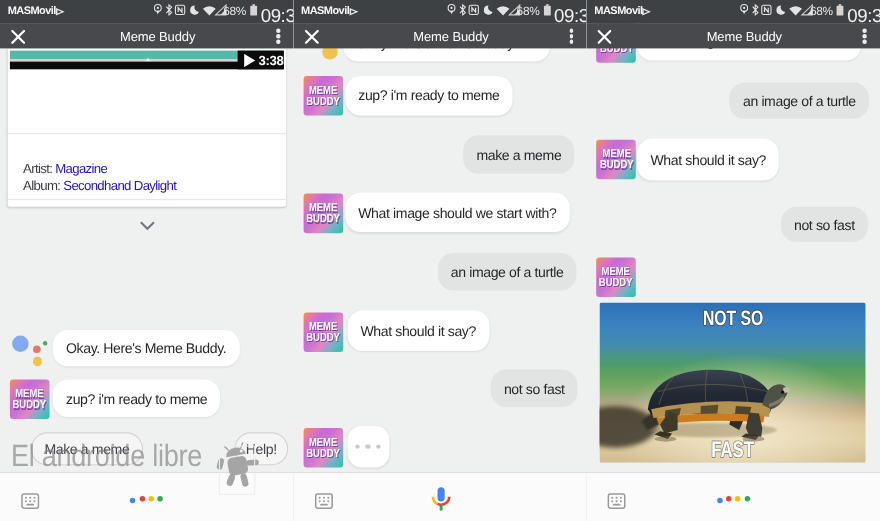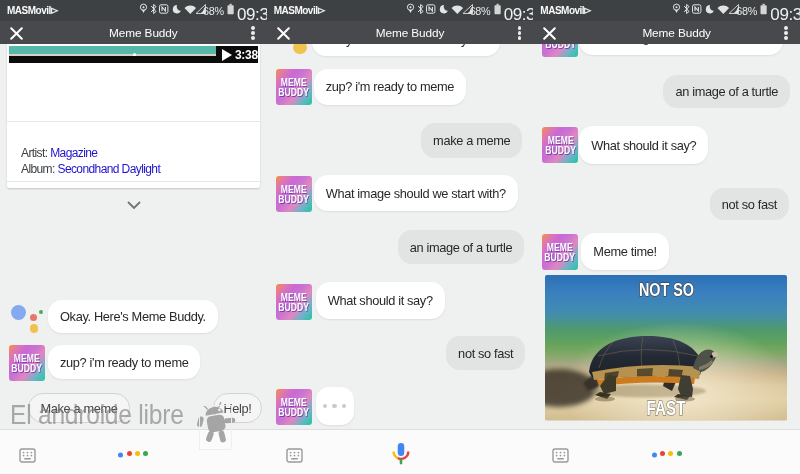--- a/index.html
+++ b/index.html
@@ -239,21 +239,20 @@
   <div class="av" style="left:9px;top:127px">
       <span class="mbt">MEME</span>
       <span class="mbt">BUDDY</span>
     </div>
   <div class="bw" style="left:46px;top:126px;height:38px">What should it say?</div>
   <div class="bg" style="right:11px;top:188px;height:32px">not so fast</div>
   <div class="av" style="left:8.6px;top:234.3px">
       <span class="mbt">MEME</span>
       <span class="mbt">BUDDY</span>
     </div>
-  <div class="bw" style="left:48px;top:232.7px;height:37px">Meme time!</div>
 
   <svg style="position:absolute;left:11.5px;top:275px;z-index:2;border-radius:2px" width="242" height="145.5" viewBox="0 0 242 145.5">
     <defs>
       <linearGradient id="sky" x1="0" y1="0" x2="0" y2="1">
         <stop offset="0" stop-color="#2c70b6"></stop>
           <stop offset="0.12" stop-color="#3a7fbf"></stop>
         <stop offset="0.26" stop-color="#428cb0"></stop>
           <stop offset="0.38" stop-color="#4f9a6c"></stop>
         <stop offset="0.47" stop-color="#63a35c"></stop>
           <stop offset="0.54" stop-color="#7fa866"></stop>

